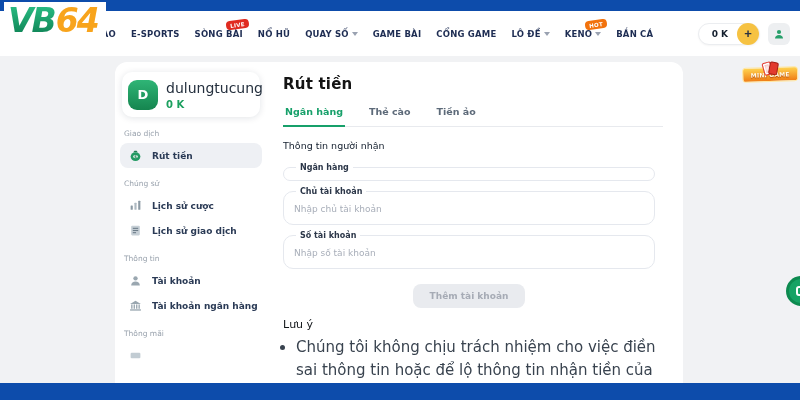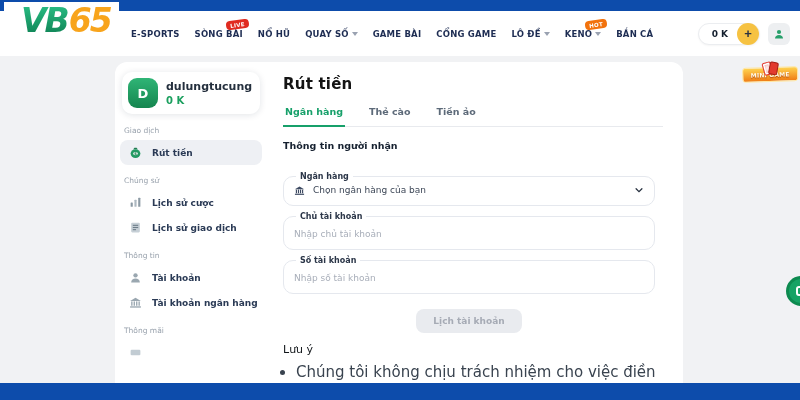--- a/index.html
+++ b/index.html
@@ -11,21 +11,21 @@
   .topbar { position:absolute; left:0; top:0; width:800px; height:11px; background:#0d4cab; z-index:4; }
   .bottombar { position:absolute; left:0; top:383px; width:800px; height:17px; background:#0d4cab; z-index:30; }
 
   
   .nav { position:absolute; left:0; top:11px; width:800px; height:45px; background:#ffffff; z-index:5;
          display:flex; align-items:center; }
   .logo { position:absolute; left:4px; top:2px; z-index:7; background:#fff; padding:2px 8px 2px 4px;
           font-style:italic; font-weight:bold; font-size:33px; letter-spacing:-2px; line-height:1;
           text-decoration:none; cursor:pointer; }
   .logo .vb { color:#149e67; background:linear-gradient(180deg,#2cc489,#0b7a4e);
-              -webkit-background-clip:text; background-clip:text;margin-left:13px; -webkit-text-fill-color:transparent; }
+              -webkit-background-clip:text; background-clip:text; -webkit-text-fill-color:transparent; }
   .logo .n88 { color:#f8a41c; margin-left:1px; }
   .menu { display:flex; align-items:center; gap:15px; margin-left:66px; }
   .menu-item { position:relative; display:flex; align-items:center; gap:3px; font-size:8.5px; font-weight:bold;
                color:#1d2c52; white-space:nowrap; cursor:pointer; letter-spacing:.2px; }
   .chev { width:0; height:0; border-left:3px solid transparent; border-right:3px solid transparent;
           border-top:4px solid #9aa2b1; margin-top:1px; }
   .mbadge { position:absolute; top:-9px; right:-6px; font-size:5.5px; font-weight:bold; color:#fff;
             padding:1.5px 4px; border-radius:4px; transform:rotate(-8deg); letter-spacing:.3px; }
   .mbadge.live { background:#e02b20; }
   .mbadge.hot  { background:#f2720c; }
@@ -41,35 +41,35 @@
   
   .card { position:absolute; left:115px; top:62px; width:568px; height:338px; background:#fff;
           border-radius:12px 12px 0 0; z-index:6; }
 
   
   .sidebar { position:absolute; left:0; top:0; width:152px; height:100%; overflow:hidden; }
   .user-card { margin:10px 7px 12px; padding:6px; display:flex; align-items:center; gap:8px;
                border-radius:10px; background:#fff; box-shadow:0 1px 7px rgba(20,30,60,.12); }
   .avatar { width:30px; height:30px; border-radius:9px; background:linear-gradient(180deg,#2fb576,#15854f);
             color:#fff; font-size:13px; font-weight:bold; display:flex; align-items:center; justify-content:center; flex:0 0 auto; }
-  .u-name { font-size:11px; font-weight:bold; color:#25303e; line-height:1.5; }
+  .u-name { font-size:14px; font-weight:normal; color:#25303e; line-height:1.5; }
   .u-balance { font-size:10px; font-weight:bold; color:#1ca05f; line-height:1.2; }
   .sec-title { margin:11px 9px 5px; font-size:7.5px; color:#98a1ac; }
   .side-item { display:flex; align-items:center; gap:10px; padding:6px 9px; margin:0 5px; border-radius:8px;
                font-size:9px; font-weight:600; color:#2a3a55; cursor:pointer; white-space:nowrap; }
   .side-item.active { background:#eef0f4; }
   .side-item svg { flex:0 0 auto; }
 
   
   .content { position:absolute; left:168px; top:0; width:380px; }
   .page-title { margin:13px 0 10px; font-size:15px; font-weight:bold; color:#141414; letter-spacing:.2px; }
   .tabs { display:flex; gap:22px; border-bottom:1px solid #e8eaee; width:380px; }
   .tab { font-size:9.5px; font-weight:bold; color:#5d6a79; padding:3px 2px 8px; cursor:pointer; }
   .tab.active { color:#17a06a; border-bottom:2px solid #17a06a; margin-bottom:-1px; }
-  .section-heading { margin:13px 0 21px; font-size:9.5px; font-weight:bold; color:#15202f; }
+  .section-heading { margin:13px 0 12px; font-size:9.5px; font-weight:normal; color:#15202f; }
   fieldset.field { width:372px; border:1px solid #e5e8ee; border-radius:10px; margin-top:6px;
                    padding:1px 10px 7px; background:#fff; }
   fieldset.field legend { font-size:8px; font-weight:600; color:#2b3648; padding:0 4px; margin-left:2px; }
   .select-row { display:flex; align-items:center; gap:8px; height:16px; cursor:pointer; }
   .select-text { font-size:9px; color:#3c4656; }
   .select-row .right { margin-left:auto; }
   .field input { border:none; outline:none; width:100%; height:16px; font-size:9px; color:#333;
                  font-family:"DejaVu Sans","Liberation Sans",sans-serif; background:transparent; }
   .field input::placeholder { color:#a8aeb9; }
   .btn-row { width:372px; text-align:center; margin:15px 0 10px; }
@@ -147,21 +147,21 @@
       <button class="user-btn">
         <svg width="12" height="12" viewBox="0 0 24 24" fill="#27a06b">
             <circle cx="12" cy="8" r="4.2"></circle>
             <path d="M4 21c0-4.2 3.6-7 8-7s8 2.8 8 7z"></path>
           </svg>
       </button>
     </div>
   </header>
 
   <a class="logo">
-    <span class="vb">VB</span><span class="n88">65</span>
+    <span class="vb">VB</span><span class="n88">64</span>
   </a>
 
   <div class="card">
 
     <aside class="sidebar">
       <div class="user-card">
         <div class="avatar">D</div>
         <div>
           <div class="u-name">dulungtucung</div>
           <div class="u-balance">0 K</div>
@@ -232,48 +232,34 @@
       <div class="tabs">
         <div class="tab active">Ngân hàng</div>
         <div class="tab">Thẻ cào</div>
         <div class="tab">Tiền ảo</div>
       </div>
 
       <div class="section-heading">Thông tin người nhận</div>
 
       <fieldset class="field">
         <legend>Ngân hàng</legend>
-        <div class="select-row">
-          <svg width="11" height="11" viewBox="0 0 24 24" fill="#3c4961">
-              <path d="M12 3 L22 9 L2 9 Z"></path>
-              <rect x="4" y="10" width="2.5" height="8"></rect>
-              <rect x="8.5" y="10" width="2.5" height="8"></rect>
-              <rect x="13" y="10" width="2.5" height="8"></rect>
-              <rect x="17.5" y="10" width="2.5" height="8"></rect>
-              <rect x="2" y="19" width="20" height="2.5"></rect>
-            </svg>
-          <span class="select-text">Chọn ngân hàng của bạn</span>
-          <svg class="right" width="10" height="10" viewBox="0 0 24 24" fill="none" stroke="#27313f" stroke-width="3" stroke-linecap="round">
-              <path d="M5 9 L12 16 L19 9"></path>
-            </svg>
-        </div>
       </fieldset>
 
       <fieldset class="field">
         <legend>Chủ tài khoản</legend>
         <input type="text" placeholder="Nhập chủ tài khoản" style="">
       </fieldset>
 
       <fieldset class="field">
         <legend>Số tài khoản</legend>
         <input type="text" placeholder="Nhập số tài khoản" style="">
       </fieldset>
 
       <div class="btn-row">
-        <button class="submit-btn">Lịch tài khoản</button>
+        <button class="submit-btn">Thêm tài khoản</button>
       </div>
 
       <div class="note-title">Lưu ý</div>
       <ul class="note-list">
         <li>Chúng tôi không chịu trách nhiệm cho việc điền sai thông tin hoặc để lộ thông tin nhận tiền của quý khách</li>
       </ul>
     </main>
   </div>
 
   <div class="minigame">

